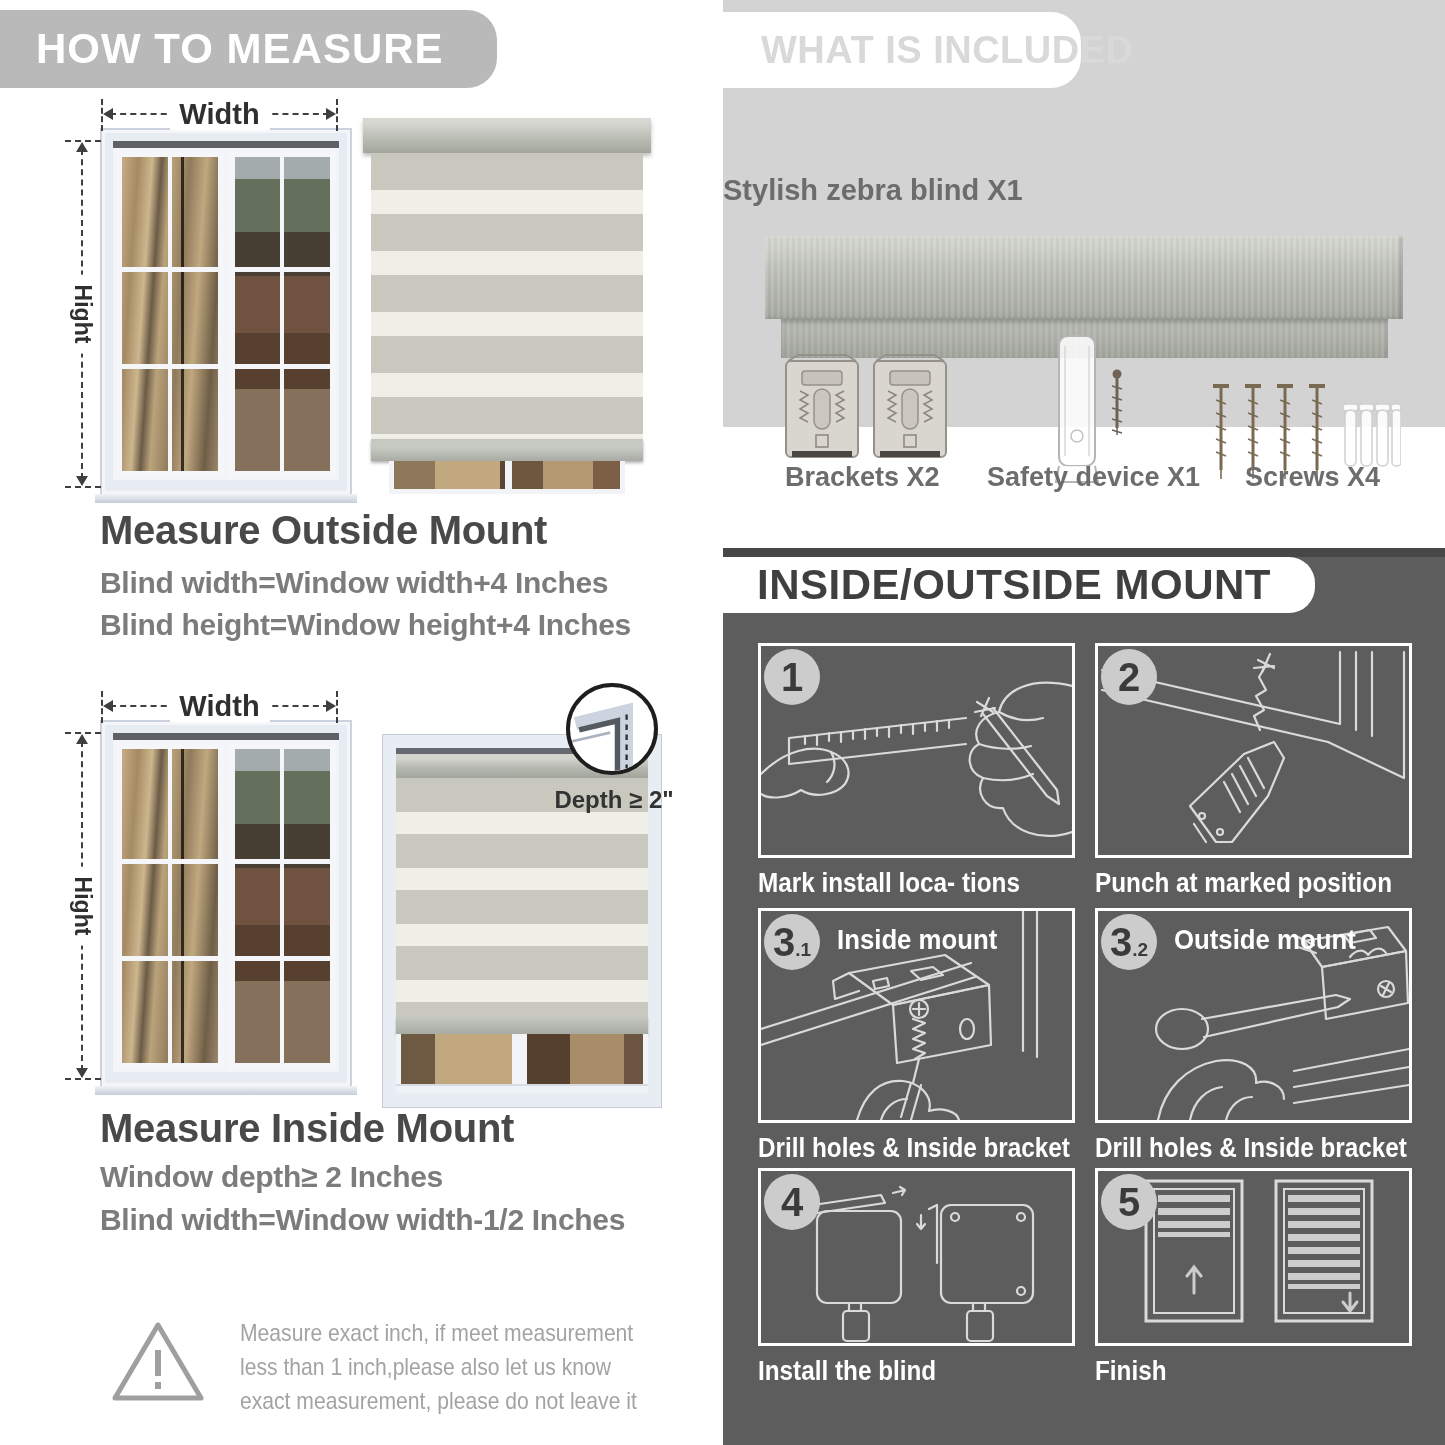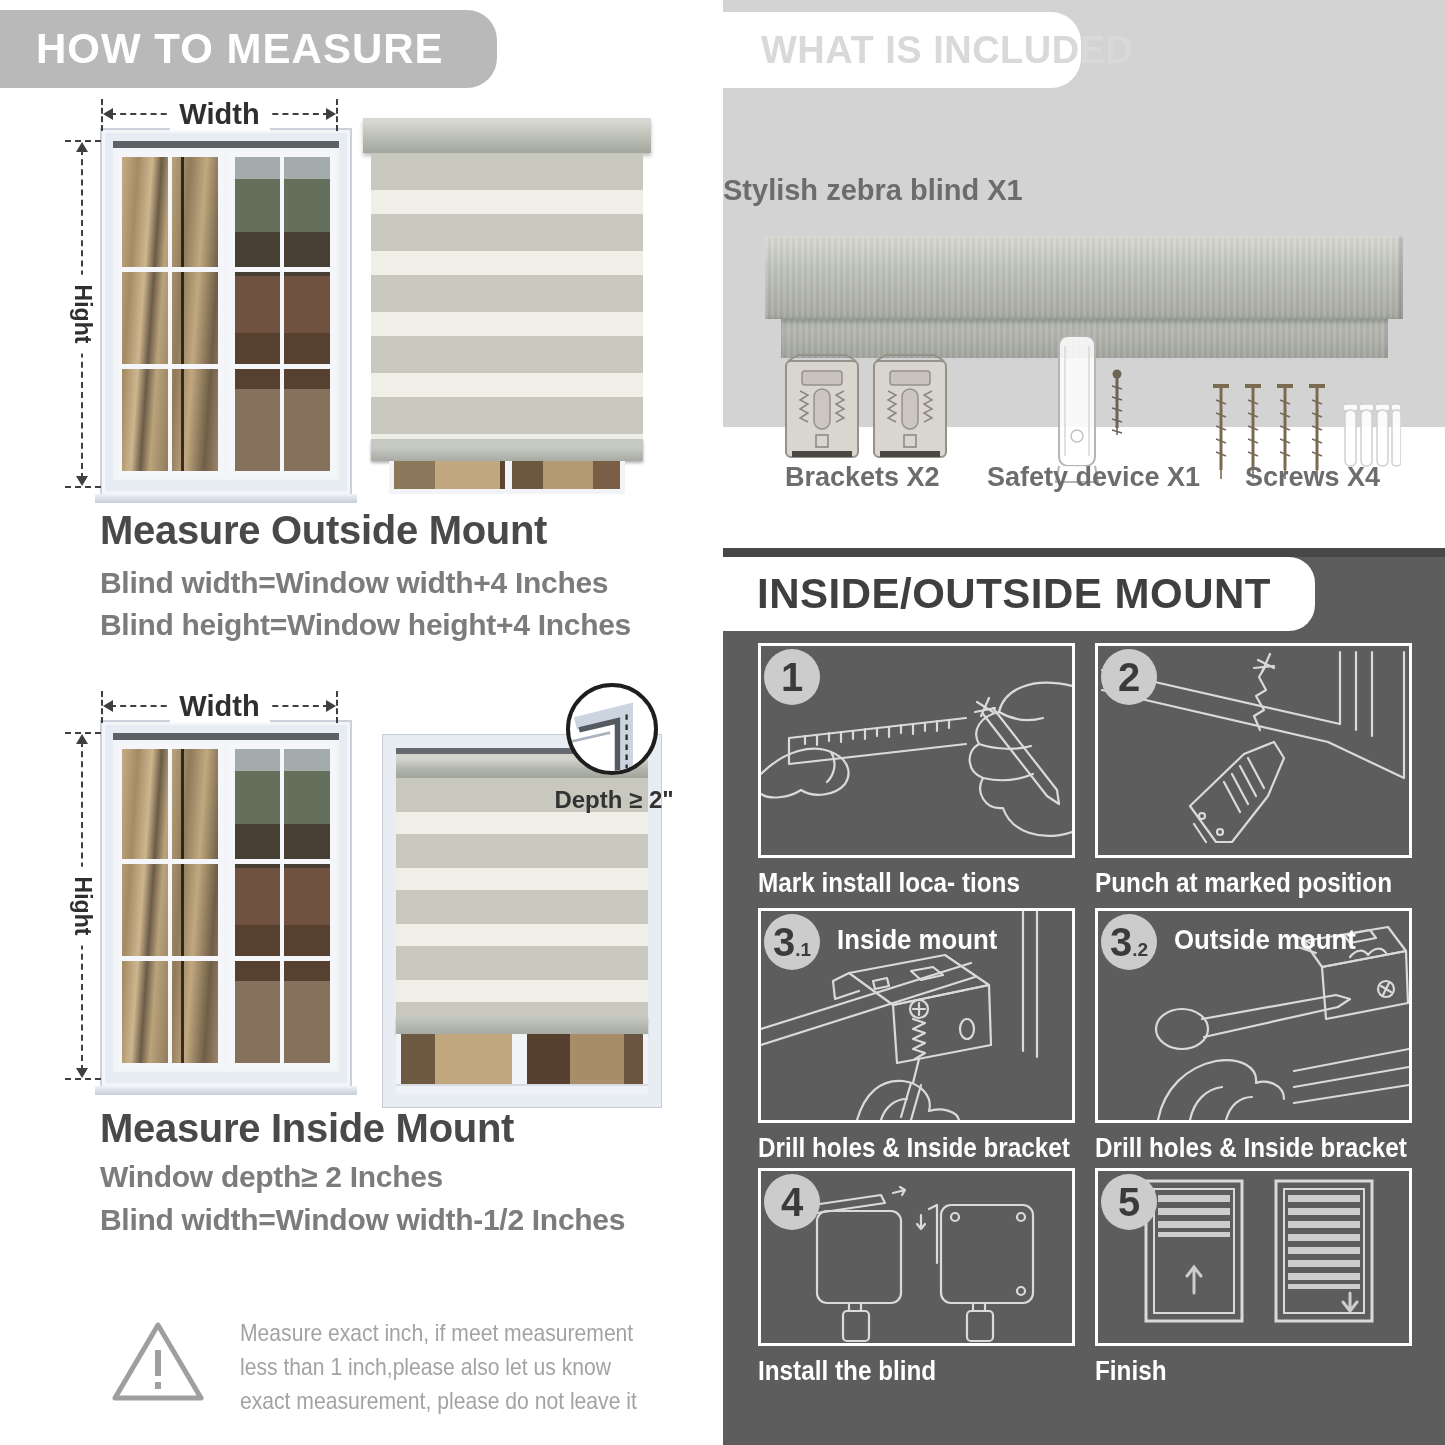--- a/index.html
+++ b/index.html
@@ -89,21 +89,21 @@
       linear-gradient(180deg,#d2d5cd 0 8%,#bfc2ba 40%,#b1b4ac 75%,#a5a8a0);
     box-shadow:inset -3px 0 4px rgba(0,0,0,.18), inset 0 2px 2px rgba(255,255,255,.5); }
   .rail-lip { position:absolute; left:58px; top:319px; width:607px; height:39px;
     background:
       repeating-linear-gradient(90deg, rgba(255,255,255,.06) 0 3px, rgba(0,0,0,.03) 3px 6px),
       linear-gradient(180deg,#b4b7af 0 30%,#a2a59d); box-shadow:inset 0 3px 4px rgba(0,0,0,.2); }
   .item-label { position:absolute; top:462px; font-weight:700; font-size:27px; color:#6d6d6d; white-space:nowrap; }
 
   .mount { position:absolute; top:548px; left:0; width:100%; height:897px; background:#5d5d5d; }
   .mount-strip { position:absolute; top:0; left:0; width:100%; height:9px; background:#474747; }
-  .mount-banner { position:absolute; top:9px; left:0; width:592px; height:74px; background:#fff;
+  .mount-banner { position:absolute; top:9px; left:0; width:592px; height:56px; background:#fff;
     border-radius:0 26px 26px 0; display:flex; align-items:center; padding-left:34px;
     color:#3f3f3f; font-weight:700; font-size:42px; letter-spacing:.5px; white-space:nowrap; }
   .step { position:absolute; width:317px; }
   .panel { position:relative; height:215px; border:3px solid #fff; }
   .panel.short { height:178px; }
   .panel svg { position:absolute; inset:0; width:100%; height:100%; }
   .badge { position:absolute; top:3px; left:3px; width:56px; height:56px; border-radius:50%;
     background:#ccc; color:#3b3b3b; display:flex; align-items:center; justify-content:center;
     font-weight:700; font-size:40px; z-index:2; }
   .badge .sub { font-size:19px; margin-top:16px; }

